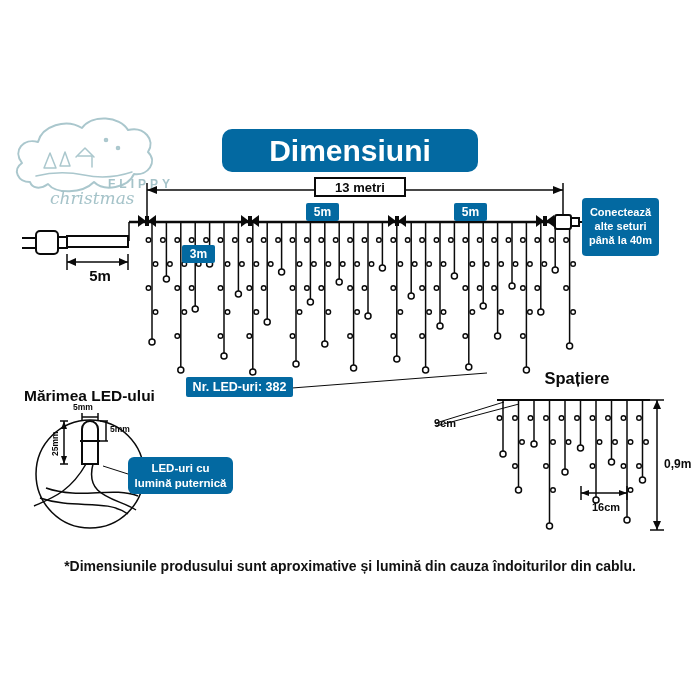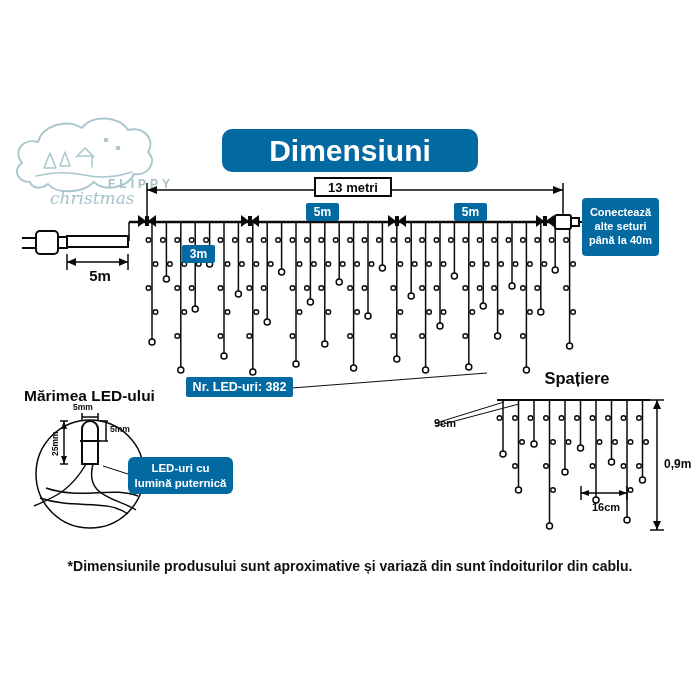--- a/index.html
+++ b/index.html
@@ -363,21 +363,21 @@
       </g>
     </g>
   </g>
 </svg>
 
 <div class="logo-txt" style="left:60px;top:177px;font-size:12px;font-weight:700;letter-spacing:4px;padding-left:48px;">FLIPPY</div>
 <div class="logo-txt" style="left:50px;top:188px;font-size:17px;font-style:italic;font-family:'DejaVu Serif',serif;">christmas</div>
 
 <div class="blkbox" style="left:222px;top:129px;width:256px;height:43px;border-radius:10px;font-size:30px;font-weight:600;">Dimensiuni</div>
 
-<div class="whitebox" style="left:314px;top:177px;width:78px;height:20px;font-size:13px;">13 metri</div>
+<div class="whitebox" style="left:314px;top:177px;width:92px;height:20px;font-size:13px;">13 metri</div>
 
 <div class="blkbox" style="left:182px;top:203px;width:33px;height:18px;font-size:12px;border-radius:2px;margin-top:42px;">3m</div>
 <div class="blkbox" style="left:306px;top:203px;width:33px;height:18px;font-size:12px;border-radius:2px;">5m</div>
 <div class="blkbox" style="left:454px;top:203px;width:33px;height:18px;font-size:12px;border-radius:2px;">5m</div>
 
 <div class="lbl" style="left:78px;top:267px;width:44px;text-align:center;font-size:15px;">5m</div>
 
 <div class="blkbox" style="left:582px;top:198px;width:77px;height:58px;border-radius:4px;font-size:11px;line-height:1.25;padding:3px 4px;">Conectează alte seturi până la 40m</div>
 
 <div class="blkbox" style="left:186px;top:377px;width:107px;height:20px;font-size:12.5px;border-radius:2px;">Nr. LED-uri: 382</div>
@@ -386,13 +386,13 @@
 <div class="lbl" style="left:73px;top:402px;font-size:8.5px;">5mm</div>
 <div class="lbl" style="left:110px;top:424px;font-size:8.5px;">5mm</div>
 <div class="lbl rot" style="left:50px;top:456px;font-size:8.5px;">25mm</div>
 <div class="blkbox" style="left:128px;top:457px;width:105px;height:37px;border-radius:6px;font-size:11.5px;line-height:1.3;padding:16px 6px;">LED-uri cu lumină puternică</div>
 
 <div class="lbl" style="left:532px;top:369px;width:90px;text-align:center;font-size:16.5px;">Spațiere</div>
 <div class="lbl" style="left:434px;top:417px;font-size:11px;">9cm</div>
 <div class="lbl" style="left:664px;top:457px;font-size:12px;">0,9m</div>
 <div class="lbl" style="left:584px;top:501px;width:44px;text-align:center;font-size:11px;">16cm</div>
 
-<div id="footnote">*Dimensiunile produsului sunt aproximative și variază din sunt îndoiturilor din cablu.</div>
+<div id="footnote">*Dimensiunile produsului sunt aproximative și lumină din cauza îndoiturilor din cablu.</div>
 
 </body></html>

